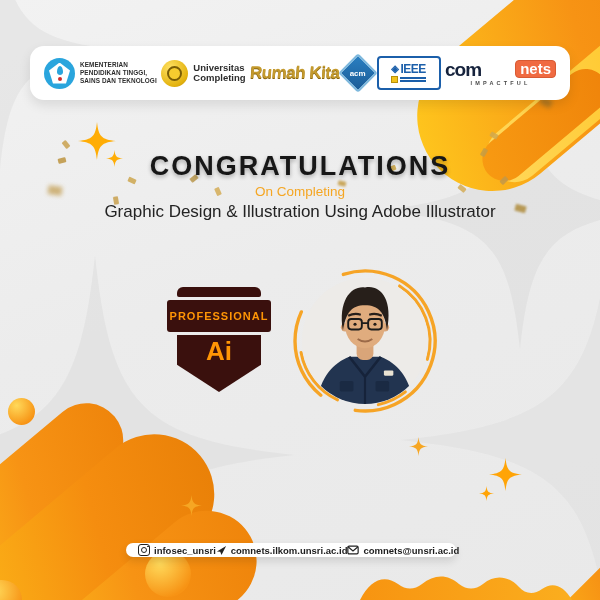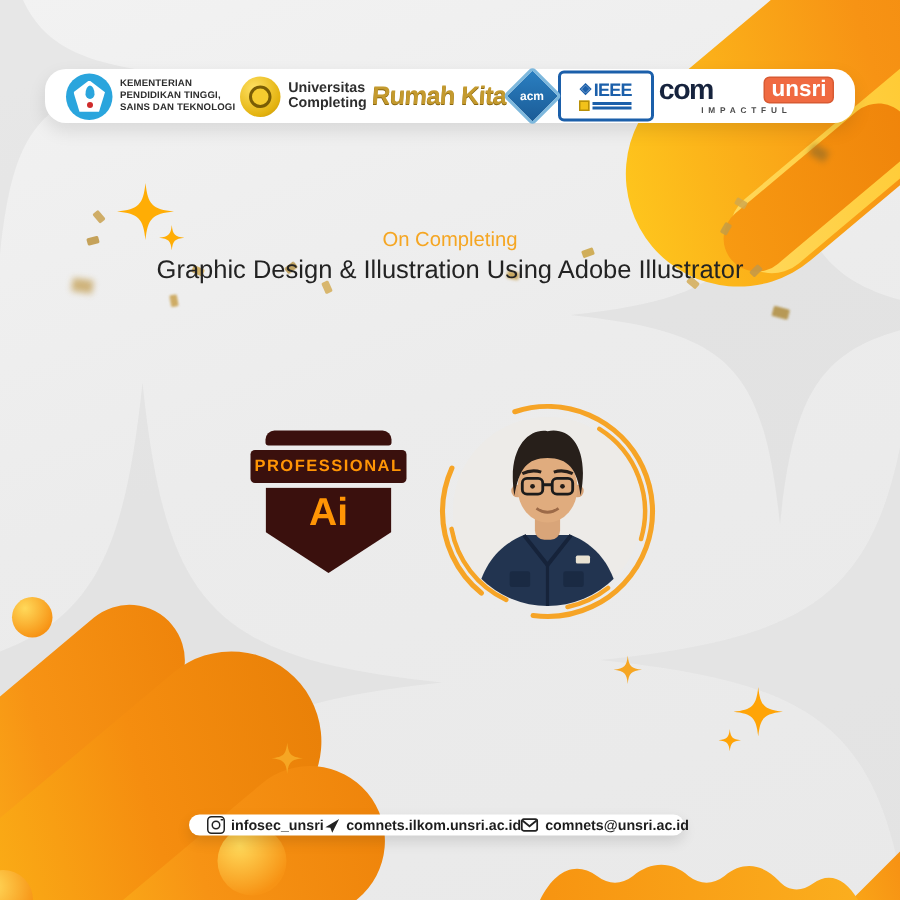--- a/index.html
+++ b/index.html
@@ -11,21 +11,21 @@
   
   .swoosh{position:absolute;pointer-events:none;}
   
   .band{position:absolute;border-radius:999px;background:linear-gradient(115deg,#FFCB1E 0%,#F79314 55%,#EE830A 100%);}
   .dotc{position:absolute;border-radius:50%;background:radial-gradient(circle at 32% 28%,#FFD95A,#F79314 75%);}
   
   .cf{position:absolute;width:8px;height:5px;border-radius:1px;opacity:.85;display:block;}
   .sparkle{position:absolute;}
   
   .logo-bar{
-    position:absolute;left:30px;top:46px;width:540px;height:36px;background:#fff;
+    position:absolute;left:30px;top:46px;width:540px;height:54px;background:#fff;
     border-radius:14px;box-shadow:0 5px 12px rgba(0,0,0,.10);
     display:flex;align-items:center;justify-content:space-between;padding:0 14px;box-sizing:border-box;
   }
   .lg{display:flex;align-items:center;gap:5px;}
   .m-badge{width:31px;height:31px;border-radius:50%;background:#2aa5dd;position:relative;flex:0 0 auto;}
   .m-pent{position:absolute;inset:5px;background:#fff;clip-path:polygon(50% 0,100% 38%,81% 100%,19% 100%,0 38%);}
   .m-flame{position:absolute;left:13px;top:8px;width:6px;height:9px;background:#2aa5dd;border-radius:50% 50% 50% 50%/65% 65% 35% 35%;}
   .m-dot{position:absolute;left:14px;top:19px;width:4px;height:4px;background:#cf2b2b;border-radius:50%;}
   .m-text{font-size:6.4px;font-weight:bold;color:#2d2d2d;line-height:1.3;letter-spacing:.1px;}
   .u-badge{width:27px;height:27px;border-radius:50%;background:radial-gradient(circle at 35% 30%,#ffe163,#e3b20e 70%,#b8860b);position:relative;flex:0 0 auto;}
@@ -50,21 +50,21 @@
   .headline h1{
     margin:0;font-size:27px;line-height:32px;font-weight:bold;letter-spacing:2px;color:#171717;
     text-shadow:0 2px 4px rgba(0,0,0,.30);
   }
   .hl-sub{margin-top:2px;font-size:13.5px;font-weight:normal;color:#F5A623;}
   .hl-l1{margin-top:4px;font-size:12.5px;font-weight:bold;color:#232323;}
   .hl-l2{margin-top:3px;font-size:17px;font-weight:normal;color:#232323;}
   
   .badge{position:absolute;left:167px;top:287px;width:104px;text-align:center;}
   .badge-top{width:84px;height:10px;margin:0 auto;background:#3a100d;border-radius:6px 6px 2px 2px;}
-  .badge-banner{margin-top:3px;height:22px;background:#3a100d;border-radius:3px;display:flex;align-items:center;justify-content:center;}
+  .badge-banner{margin-top:3px;height:32px;background:#3a100d;border-radius:3px;display:flex;align-items:center;justify-content:center;}
   .badge-banner span{color:#ff9505;font-size:11px;font-weight:bold;letter-spacing:1px;}
   .badge-body{width:84px;height:57px;margin:3px auto 0;background:#3a100d;clip-path:polygon(0 0,100% 0,100% 52%,50% 100%,0 52%);display:flex;justify-content:center;}
   .badge-body span{color:#ff9505;font-size:26px;font-weight:bold;margin-top:1px;}
   
   .photo{position:absolute;left:291px;top:267px;width:148px;height:148px;}
   .photo-ring{position:absolute;inset:0;}
   .photo-disc{position:absolute;left:11px;top:11px;width:126px;height:126px;border-radius:50%;overflow:hidden;background:#eceae7;}
   
   .name-card{
     position:absolute;left:190px;top:446px;width:228px;height:59px;box-sizing:border-box;
@@ -192,27 +192,28 @@
           <span>IEEE</span>
         </div>
       <div class="ieee-sub">
           <span class="ieee-sq"></span>
           <span class="ieee-li"></span>
         </div>
     </div>
     <div class="cn">
       <div class="cn-row">
         <span class="cn-com">com</span>
-        <span class="cn-nets">unsri</span>
+        <span class="cn-nets">nets</span>
       </div>
       <div class="cn-tag">IMPACTFUL</div>
     </div>
   </div>
 
   <div class="headline">
+    <h1>CONGRATULATIONS</h1>
     <div class="hl-sub">On Completing</div>
     <div class="hl-l2">Graphic Design &amp; Illustration Using Adobe Illustrator</div>
   </div>
 
   <div class="badge">
     <div class="badge-top"></div>
     <div class="badge-banner">
       <span>PROFESSIONAL</span>
     </div>
     <div class="badge-body">

